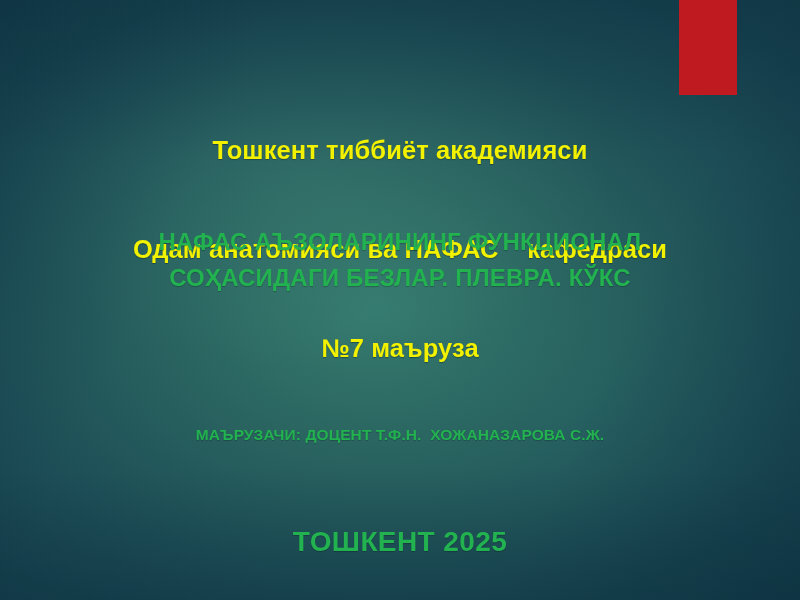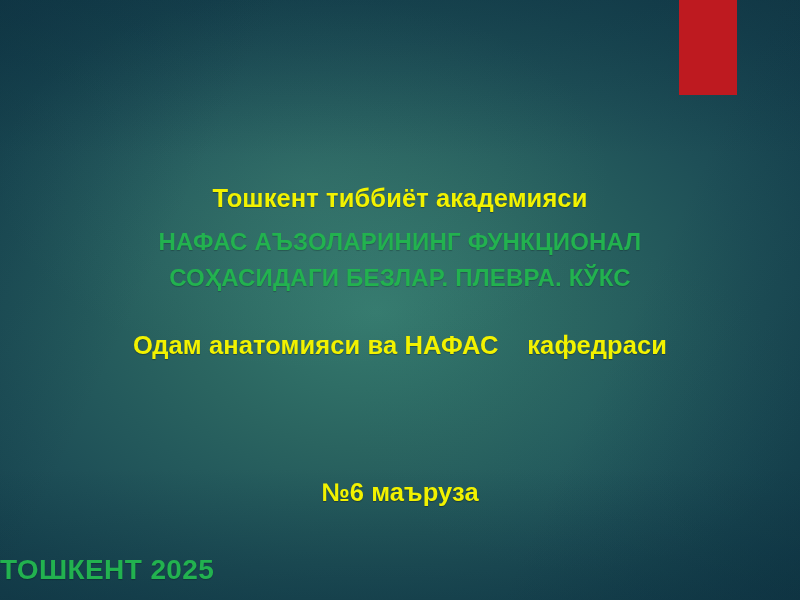--- a/index.html
+++ b/index.html
@@ -73,21 +73,21 @@
     width: 800px;
     text-align: center;
     color: #f2f200;
     font-weight: bold;
     font-size: 25.5px;
     line-height: 33px;
     letter-spacing: 0.1px;
     white-space: pre;
     text-shadow: 0 1px 1px rgba(0,0,0,0.30);
   }
-  #title-block .tline { display: block; margin-top: 48px; }
+  #title-block .tline { display: block; }
 
   #subject-block {
     left: 0;
     right: 0;
     top: 224px;
     width: 800px;
     text-align: center;
     color: #22b24f;
     font-weight: bold;
     font-size: 24px;
@@ -108,44 +108,46 @@
     font-size: 15.5px;
     line-height: 21px;
     letter-spacing: 0.1px;
     white-space: pre;
     text-shadow: 0 1px 1px rgba(0,0,0,0.22);
   }
 
   #city-year-block {
     left: 0;
     right: 0;
-    top: 552px;
+    top: 524px;
     width: 800px;
+    text-align: center;
     color: #22b24f;
     font-weight: bold;
     font-size: 28px;
     line-height: 36px;
     letter-spacing: 0.4px;
     text-shadow: 0 1px 1px rgba(0,0,0,0.22);
   }
 </style>
 </head>
 <body>
 
 <div id="slide">
 
   <div class="layer" id="red-bar"></div>
 
   <div class="layer" id="title-block">
     <span class="tline">Тошкент тиббиёт академияси</span>
     <span class="tline">Одам анатомияси ва НАФАС    кафедраси</span>
-    <span class="tline">№6 маъруза</span>
+    <span class="tline">№7 маъруза</span>
   </div>
 
   <div class="layer" id="subject-block">
     <span class="sline">НАФАС  АЪЗОЛАРИНИНГ ФУНКЦИОНАЛ</span>
     <span class="sline">СОҲАСИДАГИ  БЕЗЛАР. ПЛЕВРА. КЎКС</span>
   </div>
 
+  <div class="layer" id="presenter-block">МАЪРУЗАЧИ: ДОЦЕНТ Т.Ф.Н.  ХОЖАНАЗАРОВА С.Ж.</div>
 
   <div class="layer" id="city-year-block">ТОШКЕНТ 2025</div>
 
 </div>
 
 </body></html>

